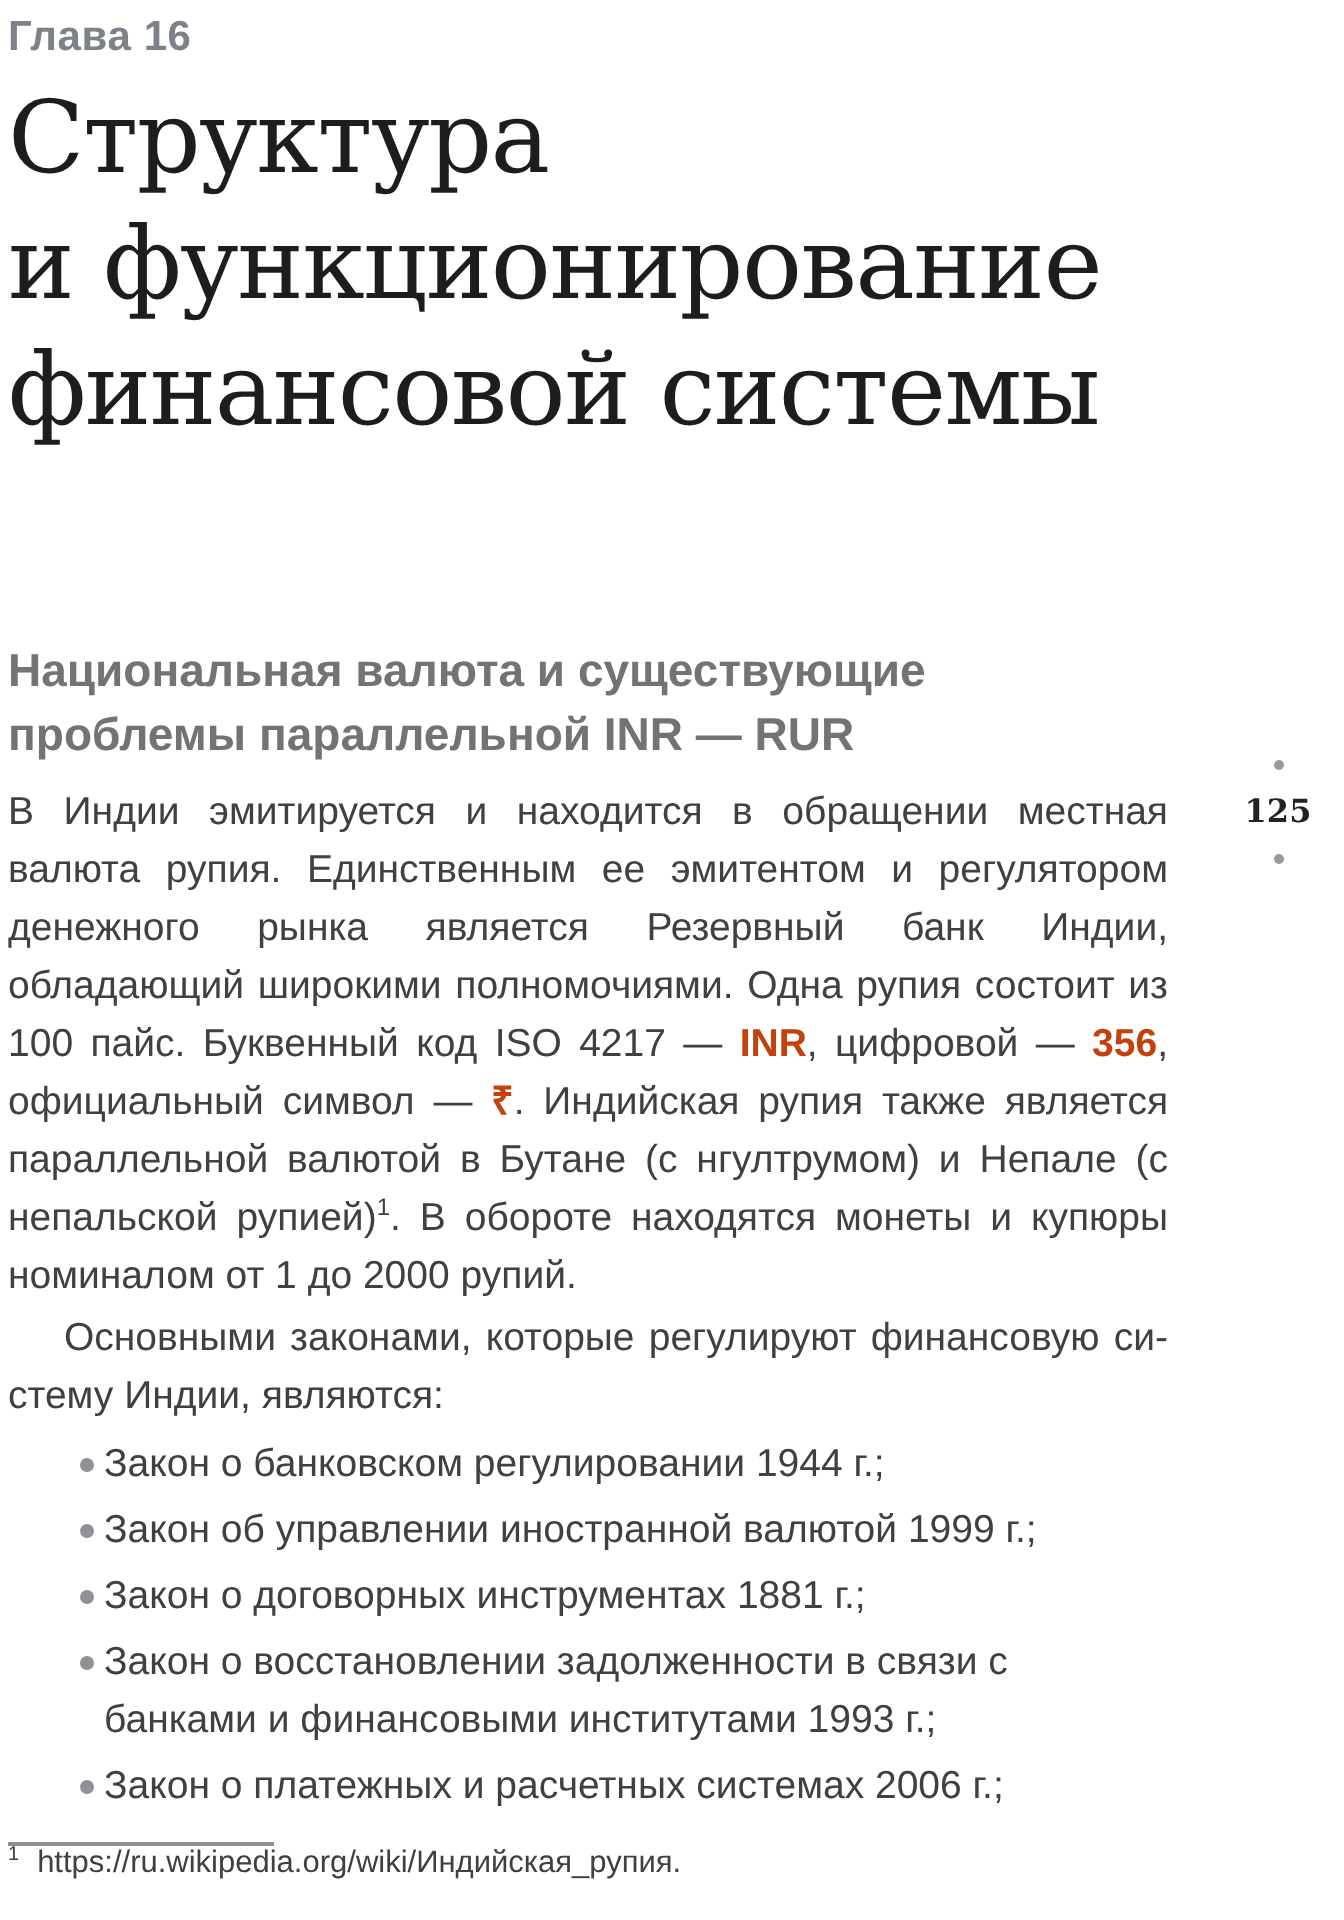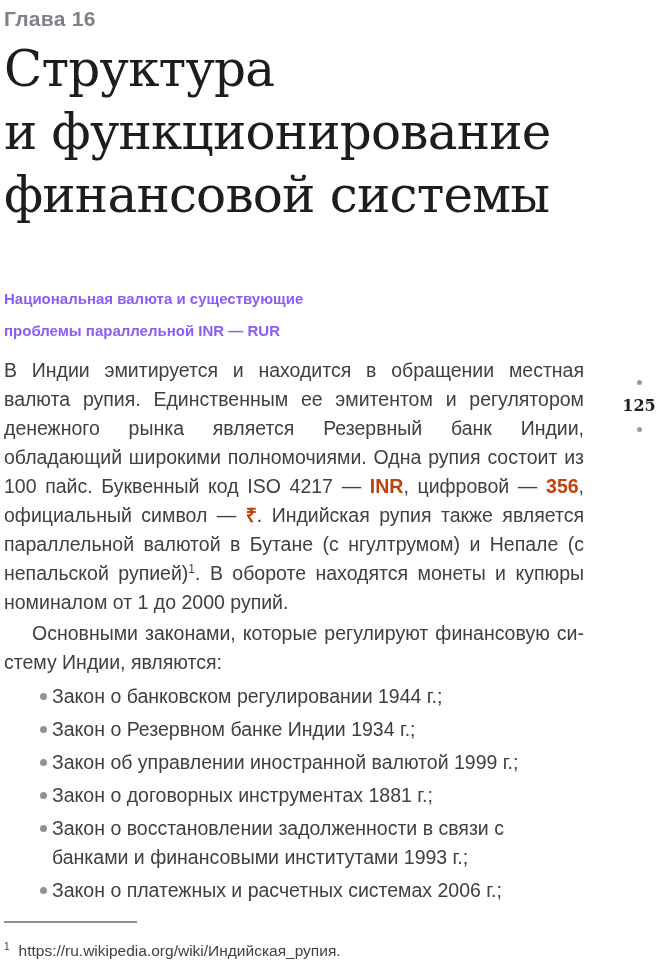--- a/index.html
+++ b/index.html
@@ -26,25 +26,25 @@
   .chapter-title {
     margin-top: 7px;
     font-family: "DejaVu Serif", serif;
     font-size: 50px;
     line-height: 63px;
     font-weight: 400;
     letter-spacing: -0.8px;
     color: #1d1d1f;
   }
   .section-heading {
-    margin-top: 56px;
-    font-size: 15px;
+    margin-top: 92px;
+    font-size: 23px;
     line-height: 32px;
     font-weight: 700;
-    color: #8b5cf6;
+    color: #737373;
   }
   .body-para {
     margin: 0;
     font-size: 19.5px;
     line-height: 29px;
     color: #3e4043;
     text-align: justify;
   }
   .para-1 { margin-top: 9px; }
   .para-2 { margin-top: 2px; text-indent: 28px; }
@@ -81,21 +81,21 @@
     left: 4px;
     top: 921px;
     width: 580px;
   }
   .footnote-rule {
     width: 133px;
     height: 0;
     border-top: 2px solid #8d8f92;
   }
   .footnote-text {
-    margin-top: 19px;
+    margin-top: 0;
     font-size: 15.5px;
     color: #3e4043;
   }
   .footnote-text sup { font-size: 10px; margin-right: 9px; }
   .page-marker {
     position: absolute;
     left: 616px;
     top: 380px;
     width: 46px;
     text-align: center;
@@ -135,21 +135,20 @@
       <div>Национальная валюта и существующие</div>
       <div>проблемы параллельной INR — RUR</div>
     </div>
 
     <p class="body-para para-1"><span>В Индии эмитируется и находится в обращении местная валюта рупия. Единственным ее эмитентом и регулятором денежного рынка является Резервный банк Индии, обладающий широкими полномочиями. Одна рупия состоит из 100 пайс. Буквенный код ISO 4217 — </span><b>INR</b><span>, цифровой — </span><b>356</b><span>, официальный символ — </span><b>₹</b><span>. Ин­дийская рупия также является параллельной валютой в Бутане (с нгултрумом) и Непале (с непальской рупией)</span><sup>1</sup><span>. В обороте нахо­дятся монеты и купюры номиналом от 1 до 2000 рупий.</span></p>
 
     <p class="body-para para-2">Основными законами, которые регулируют финансовую си­стему Индии, являются:</p>
 
     <ul class="law-list">
       <li><span class="bullet-dot"></span><span>Закон о банковском регулировании 1944 г.;</span></li>
-      <li><span class="bullet-dot"></span><span>Закон о Резервном банке Индии 1934 г.;</span></li>
       <li><span class="bullet-dot"></span><span>Закон об управлении иностранной валютой 1999 г.;</span></li>
       <li><span class="bullet-dot"></span><span>Закон о договорных инструментах 1881 г.;</span></li>
       <li><span class="bullet-dot"></span><span>Закон о восстановлении задолженности в связи с банками и финансовыми институтами 1993 г.;</span></li>
       <li><span class="bullet-dot"></span><span>Закон о платежных и расчетных системах 2006 г.;</span></li>
     </ul>
 
   </div>
 
   <div class="footnote">
     <div class="footnote-rule"></div>

